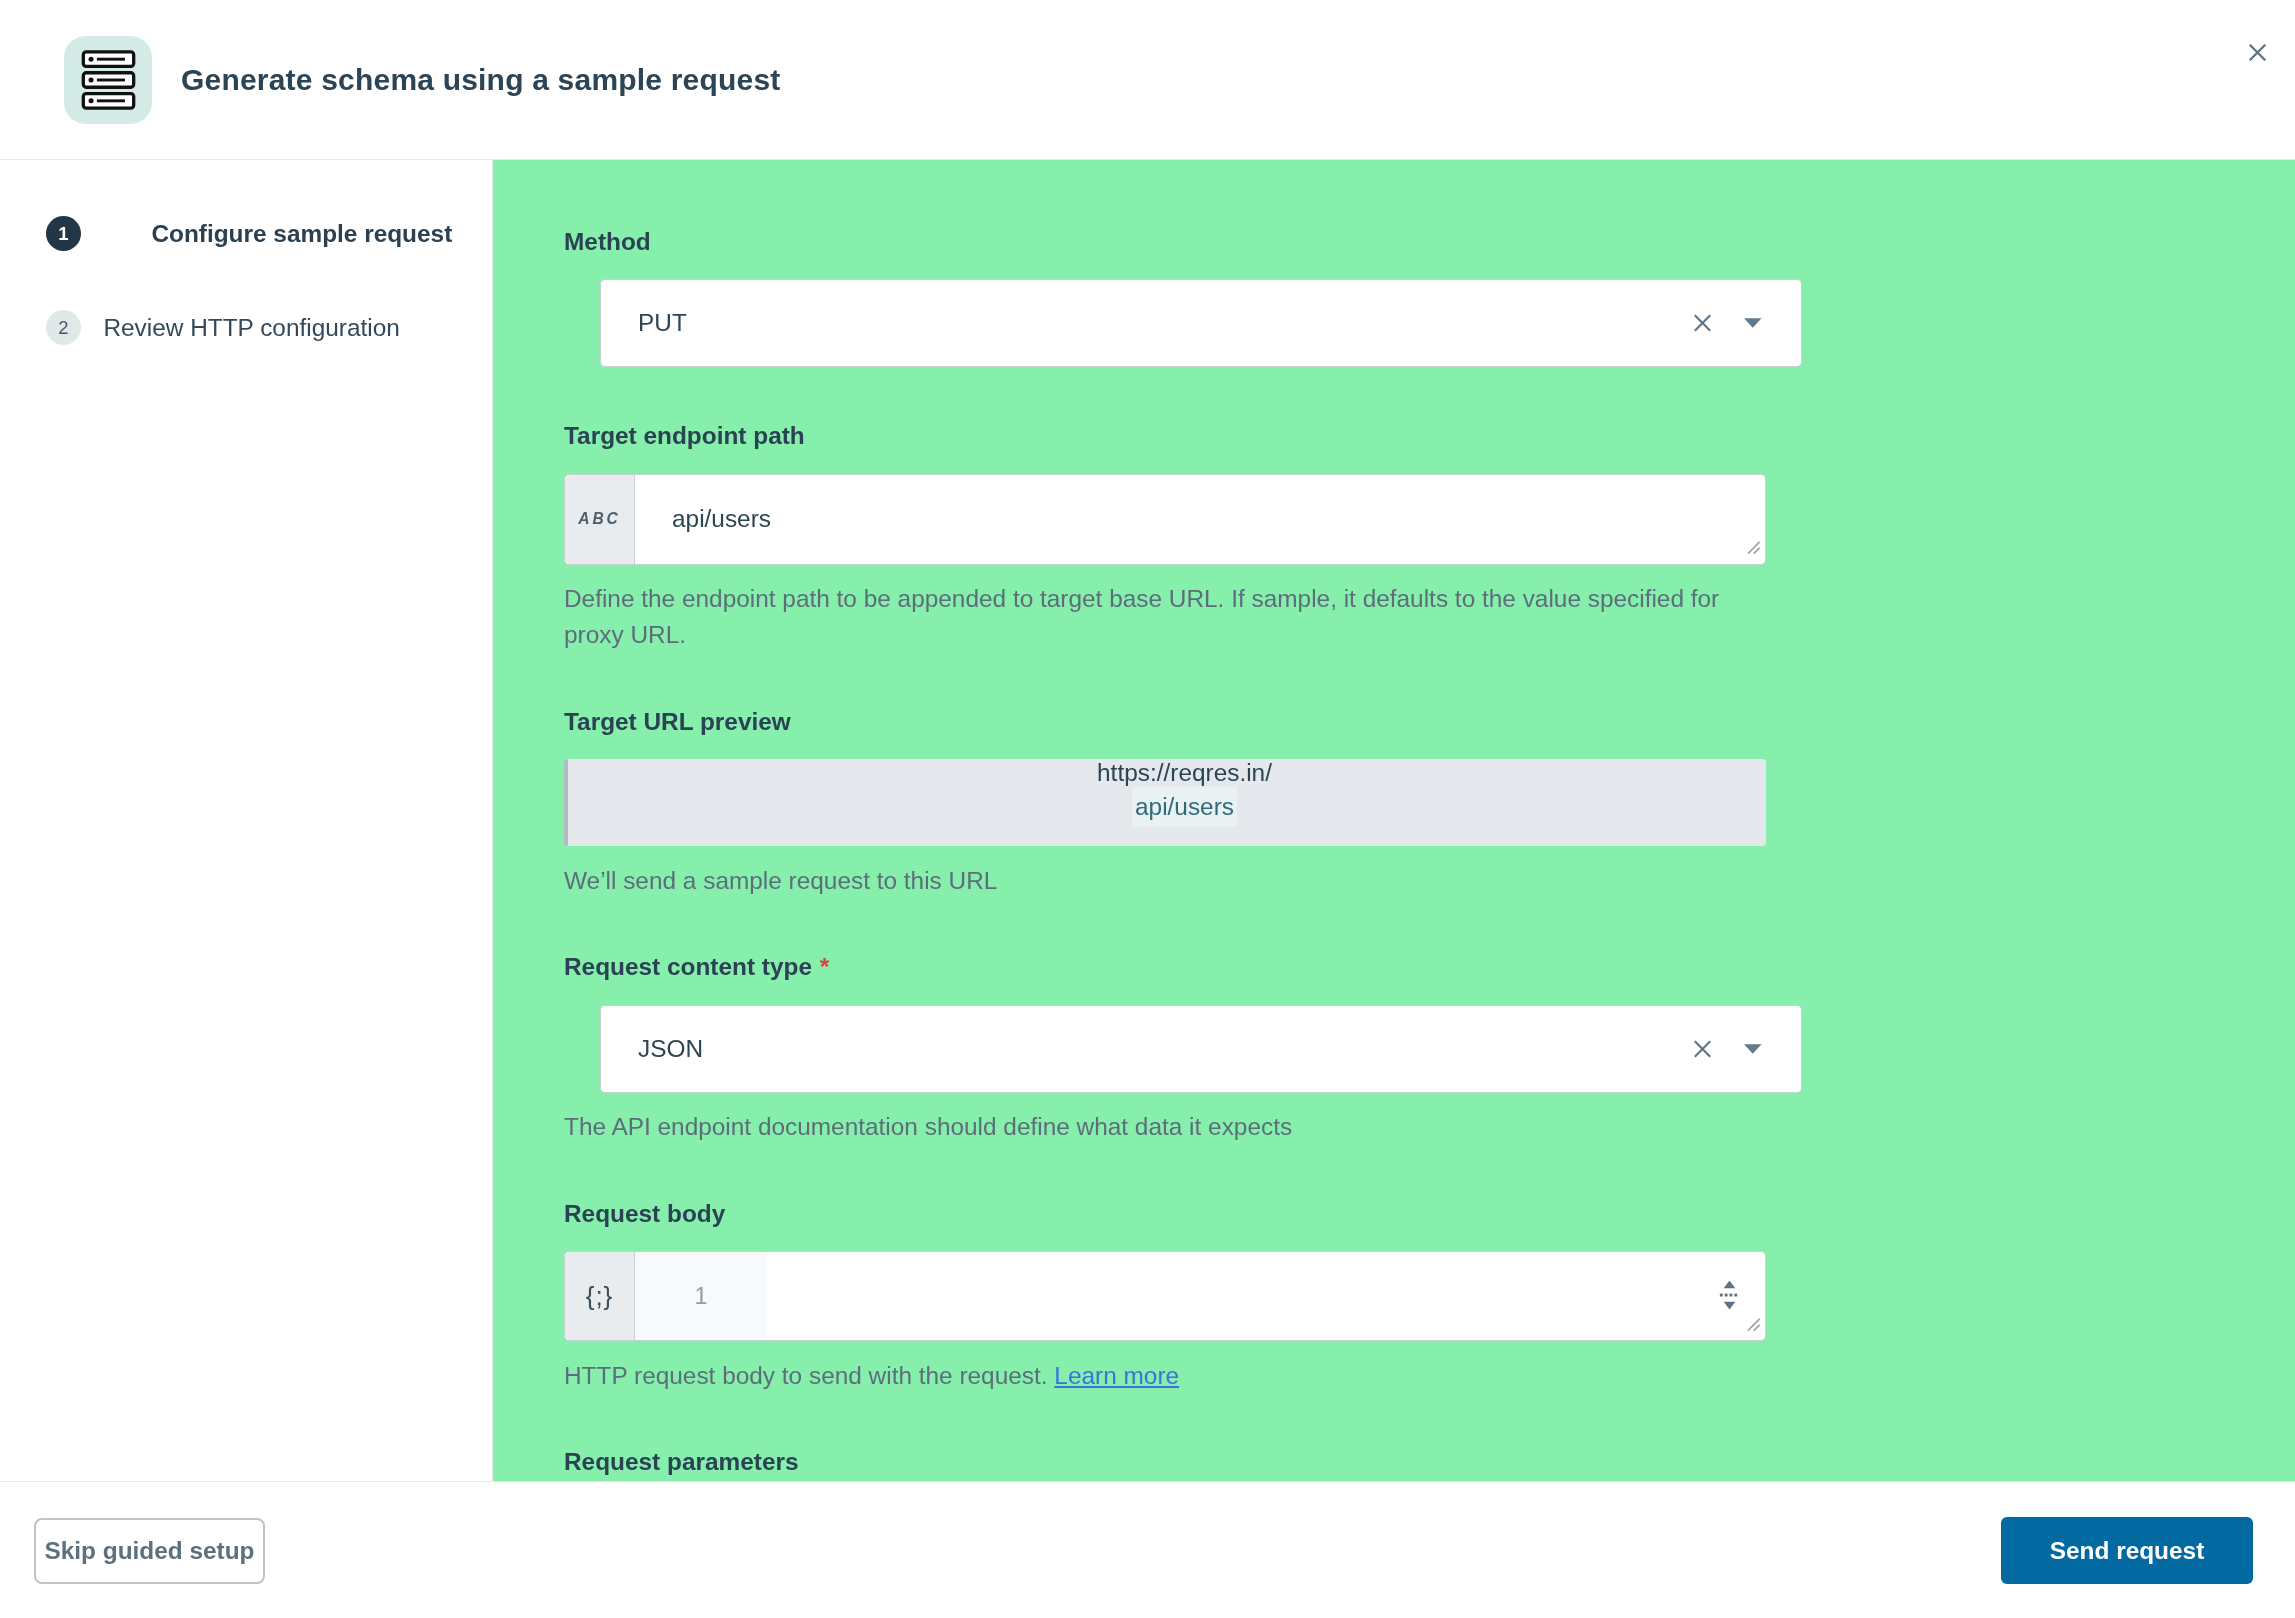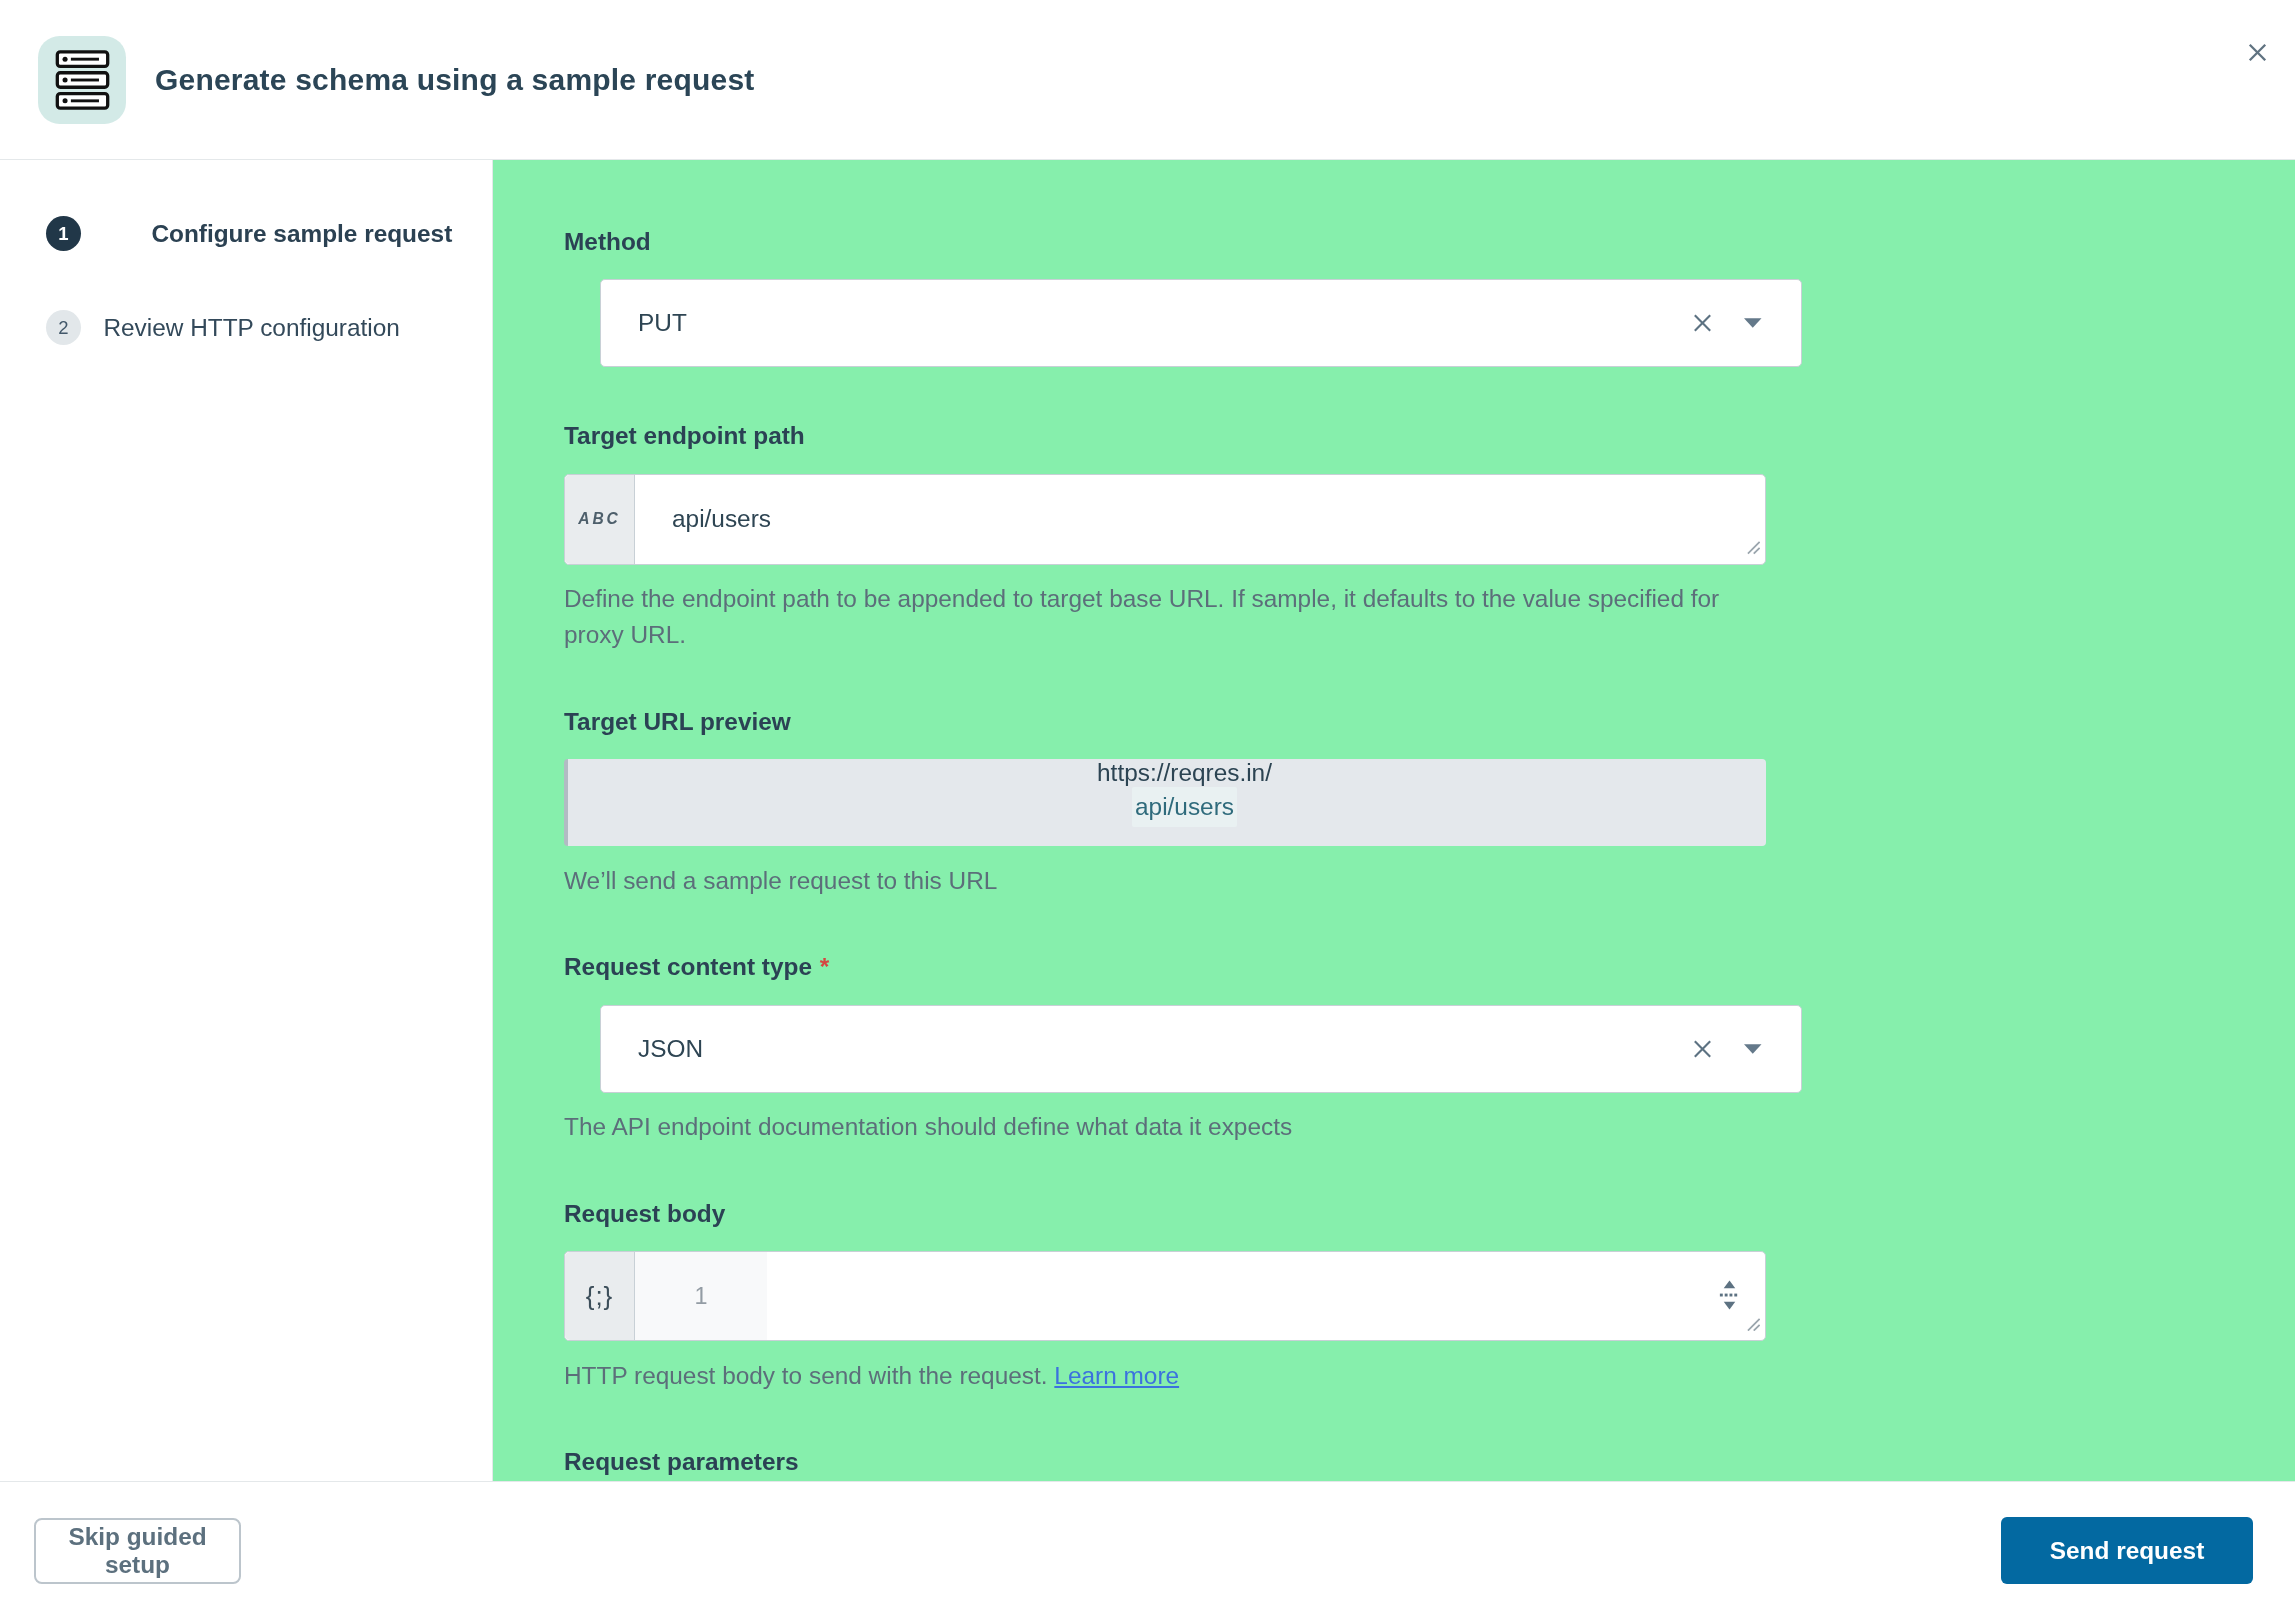--- a/index.html
+++ b/index.html
@@ -10,21 +10,21 @@
     font-family: "Liberation Sans", sans-serif;
     color: #2c4252;
     overflow: hidden;
   }
   .modal { width: 2296px; height: 1619px; display: flex; flex-direction: column; overflow: hidden; }
 
   
   .hdr {
     flex: 0 0 160px; height: 160px;
     display: flex; align-items: center;
-    padding-left: 38px;
+    padding-left: 64px;
     background: #fff;
     border-bottom: 1px solid #e4e8ea;
     position: relative;
   }
   .icon-badge {
     width: 88px; height: 88px; border-radius: 21.5px;
     background: #d3eae7;
     display: flex; align-items: center; justify-content: center;
     flex: 0 0 88px;
   }
@@ -161,21 +161,21 @@
   }
 
   
   .ftr {
     flex: 0 0 138px; height: 138px;
     background: #fff; border-top: 1px solid #e4e8ea;
     display: flex; align-items: center; justify-content: space-between;
     padding: 0 43px 0 34px;
   }
   .btn-skip {
-    width: 207px; height: 66px;
+    width: 231px; height: 66px;
     background: #fff; border: 2px solid #bcc5cc; border-radius: 7.8px;
     font-family: "Liberation Sans", sans-serif;
     font-size: 24.4px; font-weight: bold; color: #5c707e;
     cursor: pointer;
   }
   .btn-send {
     width: 252px; height: 67px;
     background: #0369a1; border: none; border-radius: 5.9px;
     font-family: "Liberation Sans", sans-serif;
     font-size: 24.4px; font-weight: bold; color: #ffffff;

